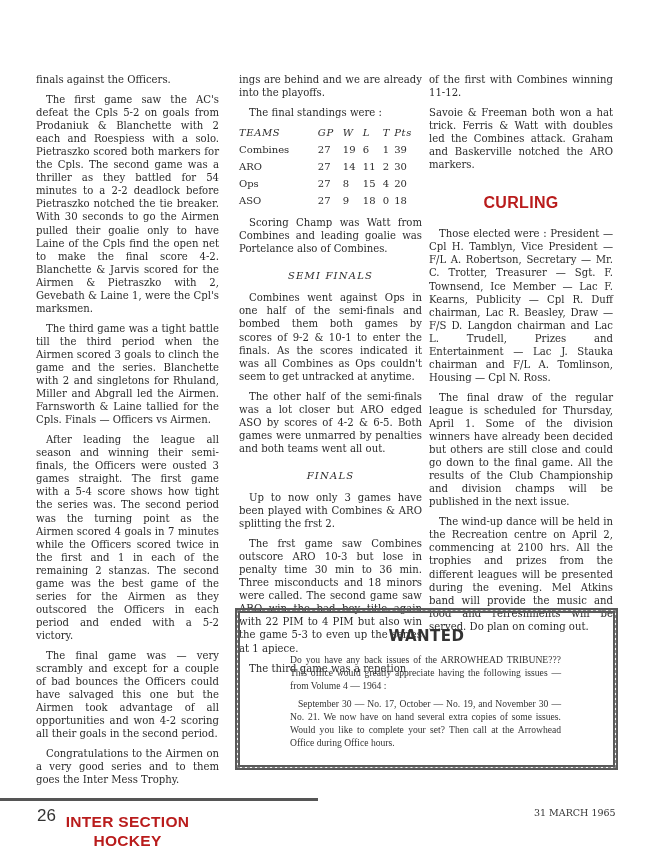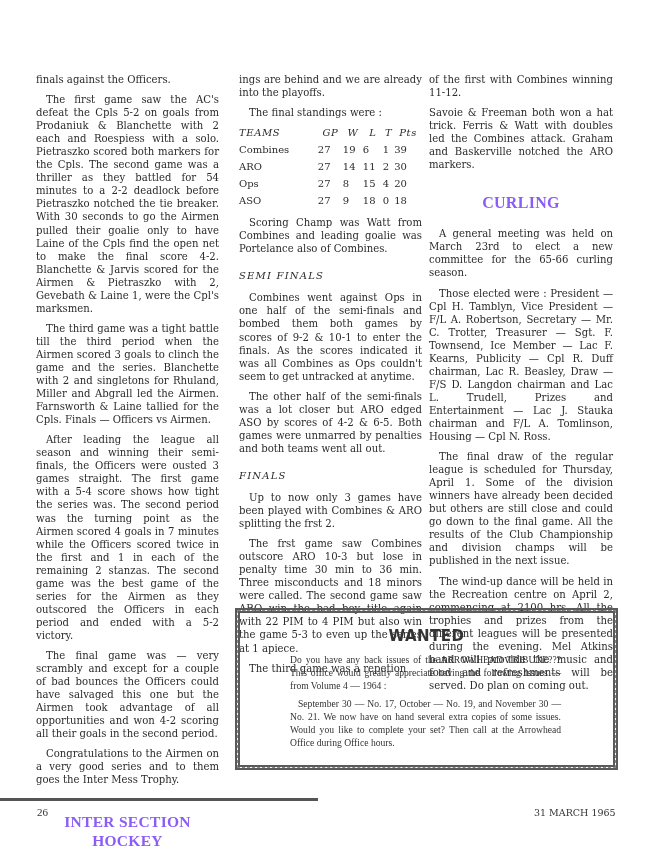--- a/index.html
+++ b/index.html
@@ -7,44 +7,44 @@
     width: 650px; height: 852px; background: #ffffff; position: relative; overflow: hidden;
     font-family: "DejaVu Serif", serif; color: #2b2b2b;
   }
   .col { position: absolute; top: 73px; font-size: 10.1px; line-height: 13.05px; }
   .col p { margin: 0 0 7px 0; text-align: justify; text-indent: 10px; hyphens: none; }
   .col p.noind { text-indent: 0; }
   #col1 { left: 36px; width: 183px; }
   #col2 { left: 239px; width: 183px; }
   #col3 { left: 429px; width: 184px; }
   .sans-head {
-    font-family: Liberation Serif, serif; font-weight: bold; color: #8b5cf6;
+    font-family: Liberation Sans, sans-serif; font-weight: bold; color: #b91c1c;
     text-align: center; letter-spacing: 0.3px;
   }
   .h-inter { font-size: 15.5px; line-height: 19px; margin: 26px 0 14px 0; }
   .h-curling { font-size: 16px; line-height: 20px; margin: 22px 0 14px 0; }
-  .ital-head { font-style: italic; text-align: left; letter-spacing: 1.2px; margin: 14px 0 9px 0; font-size: 10px; }
+  .ital-head { font-style: italic; text-align: center; letter-spacing: 1.2px; margin: 14px 0 9px 0; font-size: 10px; }
   table.stand { border-collapse: collapse; width: 100%; margin: 0 0 5px 0; font-size: 10px; }
-  table.stand th { font-style: italic; font-weight: normal; text-align: center; padding: 0 0 4px 0; letter-spacing: 0.6px; }
+  table.stand th { font-style: italic; font-weight: normal; text-align: left; padding: 0 0 4px 0; letter-spacing: 0.6px; }
   table.stand th:first-child, table.stand td:first-child { text-align: left; margin-left: 11px; }
   table.stand td { padding: 0 0 3px 0; line-height: 14px; }
   #wanted {
     position: absolute; left: 235px; top: 608px; width: 373px; height: 152px;
     border: 5px double #5a5a5a; outline: 1px dashed #888; outline-offset: -3px;
     font-family: "Liberation Serif", serif; color: #333;
   }
   #wanted h2 {
     margin: 14px 0 8px 0; text-align: center; font-family: "DejaVu Sans", sans-serif;
     font-weight: bold; font-size: 15px; letter-spacing: 0.5px; color: #333;
   }
   #wanted .wbody { padding: 0 40px 0 50px; font-size: 9.6px; line-height: 13px; }
   #wanted .wbody p { margin: 0 12px 5px 0; text-align: justify; }
   #wanted .wbody p.ind { text-indent: 8px; }
   #footer-rule { position: absolute; left: 0; top: 798px; width: 318px; height: 3px; background: #555; }
-  #page-num { position: absolute; left: 37px; top: 806px; font-size: 11px; font-family: Liberation Serif, serif; color: #333; }
+  #page-num { position: absolute; left: 37px; top: 806px; font-size: 17px; font-family: Liberation Sans, sans-serif; color: #333; }
   #issue-date { position: absolute; left: 523px; top: 807px; font-size: 9.5px; font-family: "DejaVu Serif", serif; color: #333; margin-left: 11px; }
 </style>
 </head>
 <body>
 
 <div id="col1" class="col">
   <p class="noind">finals against the Officers.</p>
   <p>The first game saw the AC's defeat the Cpls 5-2 on goals from Prodaniuk &amp; Blanchette with 2 each and Roespiess with a solo. Pietraszko scored both markers for the Cpls. The second game was a thriller as they battled for 54 minutes to a 2-2 deadlock before Pietraszko notched the tie breaker. With 30 seconds to go the Airmen pulled their goalie only to have Laine of the Cpls find the open net to make the final score 4-2. Blanchette &amp; Jarvis scored for the Airmen &amp; Pietraszko with 2, Gevebath &amp; Laine 1, were the Cpl's marksmen.</p>
   <p>The third game was a tight battle till the third period when the Airmen scored 3 goals to clinch the game and the series. Blanchette with 2 and singletons for Rhuland, Miller and Abgrall led the Airmen. Farnsworth &amp; Laine tallied for the Cpls. Finals — Officers vs Airmen.</p>
   <p>After leading the league all season and winning their semi-finals, the Officers were ousted 3 games straight. The first game with a 5-4 score shows how tight the series was. The second period was the turning point as the Airmen scored 4 goals in 7 minutes while the Officers scored twice in the first and 1 in each of the remaining 2 stanzas. The second game was the best game of the series for the Airmen as they outscored the Officers in each period and ended with a 5-2 victory.</p>
@@ -110,21 +110,20 @@
   <div class="ital-head">FINALS</div>
   <p>Up to now only 3 games have been played with Combines &amp; ARO splitting the frst 2.</p>
   <p>The frst game saw Combines outscore ARO 10-3 but lose in penalty time 30 min to 36 min. Three misconducts and 18 minors were called. The second game saw ARO win the bad boy title again with 22 PIM to 4 PIM but also win the game 5-3 to even up the series at 1 apiece.</p>
   <p>The third game was a repetion</p>
 </div>
 
 <div id="col3" class="col">
   <p class="noind">of the first with Combines winning 11-12.</p>
   <p class="noind">Savoie &amp; Freeman both won a hat trick. Ferris &amp; Watt with doubles led the Combines attack. Graham and Baskerville notched the ARO markers.</p>
   <div class="sans-head h-curling">CURLING</div>
-  <p>A general meeting was held on March 23rd to elect a new committee for the 65-66 curling season.</p>
   <p>Those elected were : President — Cpl H. Tamblyn, Vice President — F/L A. Robertson, Secretary — Mr. C. Trotter, Treasurer — Sgt. F. Townsend, Ice Member — Lac F. Kearns, Publicity — Cpl R. Duff chairman, Lac R. Beasley, Draw — F/S D. Langdon chairman and Lac L. Trudell, Prizes and Entertainment — Lac J. Stauka chairman and F/L A. Tomlinson, Housing — Cpl N. Ross.</p>
   <p>The final draw of the regular league is scheduled for Thursday, April 1. Some of the division winners have already been decided but others are still close and could go down to the final game. All the results of the Club Championship and division champs will be published in the next issue.</p>
   <p>The wind-up dance will be held in the Recreation centre on April 2, commencing at 2100 hrs. All the trophies and prizes from the different leagues will be presented during the evening. Mel Atkins band will provide the music and food and refreshments will be served. Do plan on coming out.</p>
 </div>
 
 <div id="wanted">
   <h2>WANTED</h2>
   <div class="wbody">
     <p>Do you have any back issues of the ARROWHEAD TRIBUNE??? This office would greatly appreciate having the following issues — from Volume 4 — 1964 :</p>
     <p class="ind">September 30 — No. 17, October — No. 19, and November 30 — No. 21. We now have on hand several extra copies of some issues. Would you like to complete your set? Then call at the Arrowhead Office during Office hours.</p>

